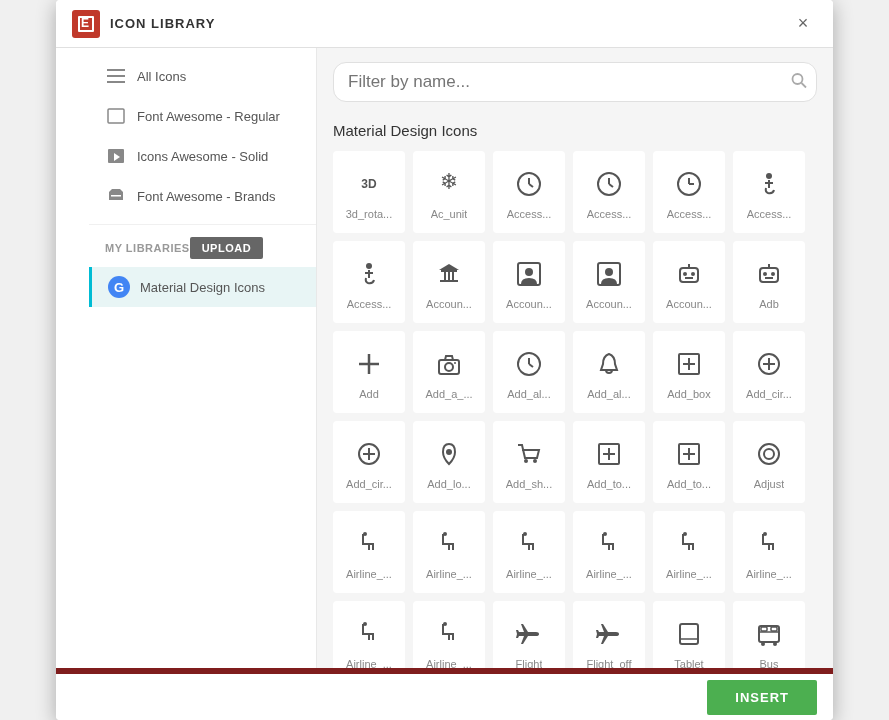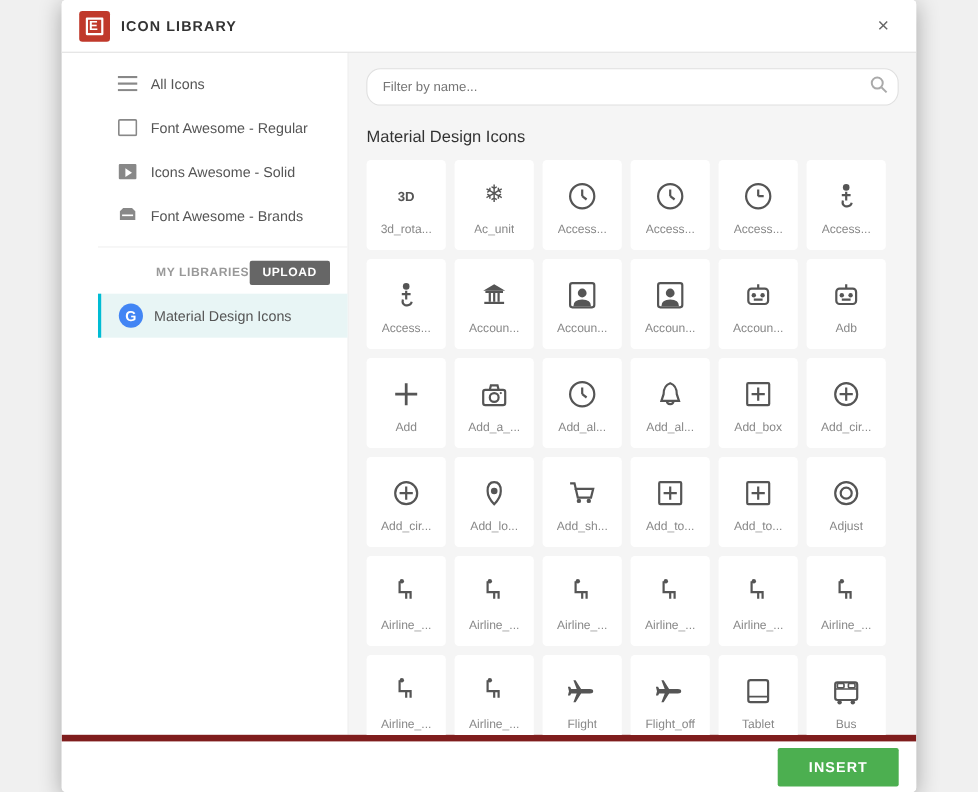--- a/index.html
+++ b/index.html
@@ -113,21 +113,21 @@
       align-items: center;
       justify-content: center;
       margin-right: 10px;
       color: #888;
       flex-shrink: 0;
     }
 
     .sidebar-libraries-header {
       display: flex;
       align-items: center;
-      justify-content: flex-end;
+      justify-content: flex-start;
       padding: 12px 16px 8px;
     }
 
     .sidebar-libraries-label {
       font-size: 11px;
       font-weight: 600;
       color: #999;
       letter-spacing: 0.5px;
       text-transform: uppercase;
     }
@@ -190,21 +190,21 @@
 
     .search-input-wrap {
       position: relative;
     }
 
     .search-input {
       width: 100%;
       padding: 9px 36px 9px 14px;
       border: 1px solid #e0e0e0;
       border-radius: 13px;
-      font-size: 12px;
+      font-size: 17px;
       color: #888;
       background: #fff;
       outline: none;
     }
 
     .search-icon {
       position: absolute;
       right: 10px;
       top: 50%;
       transform: translateY(-50%);

